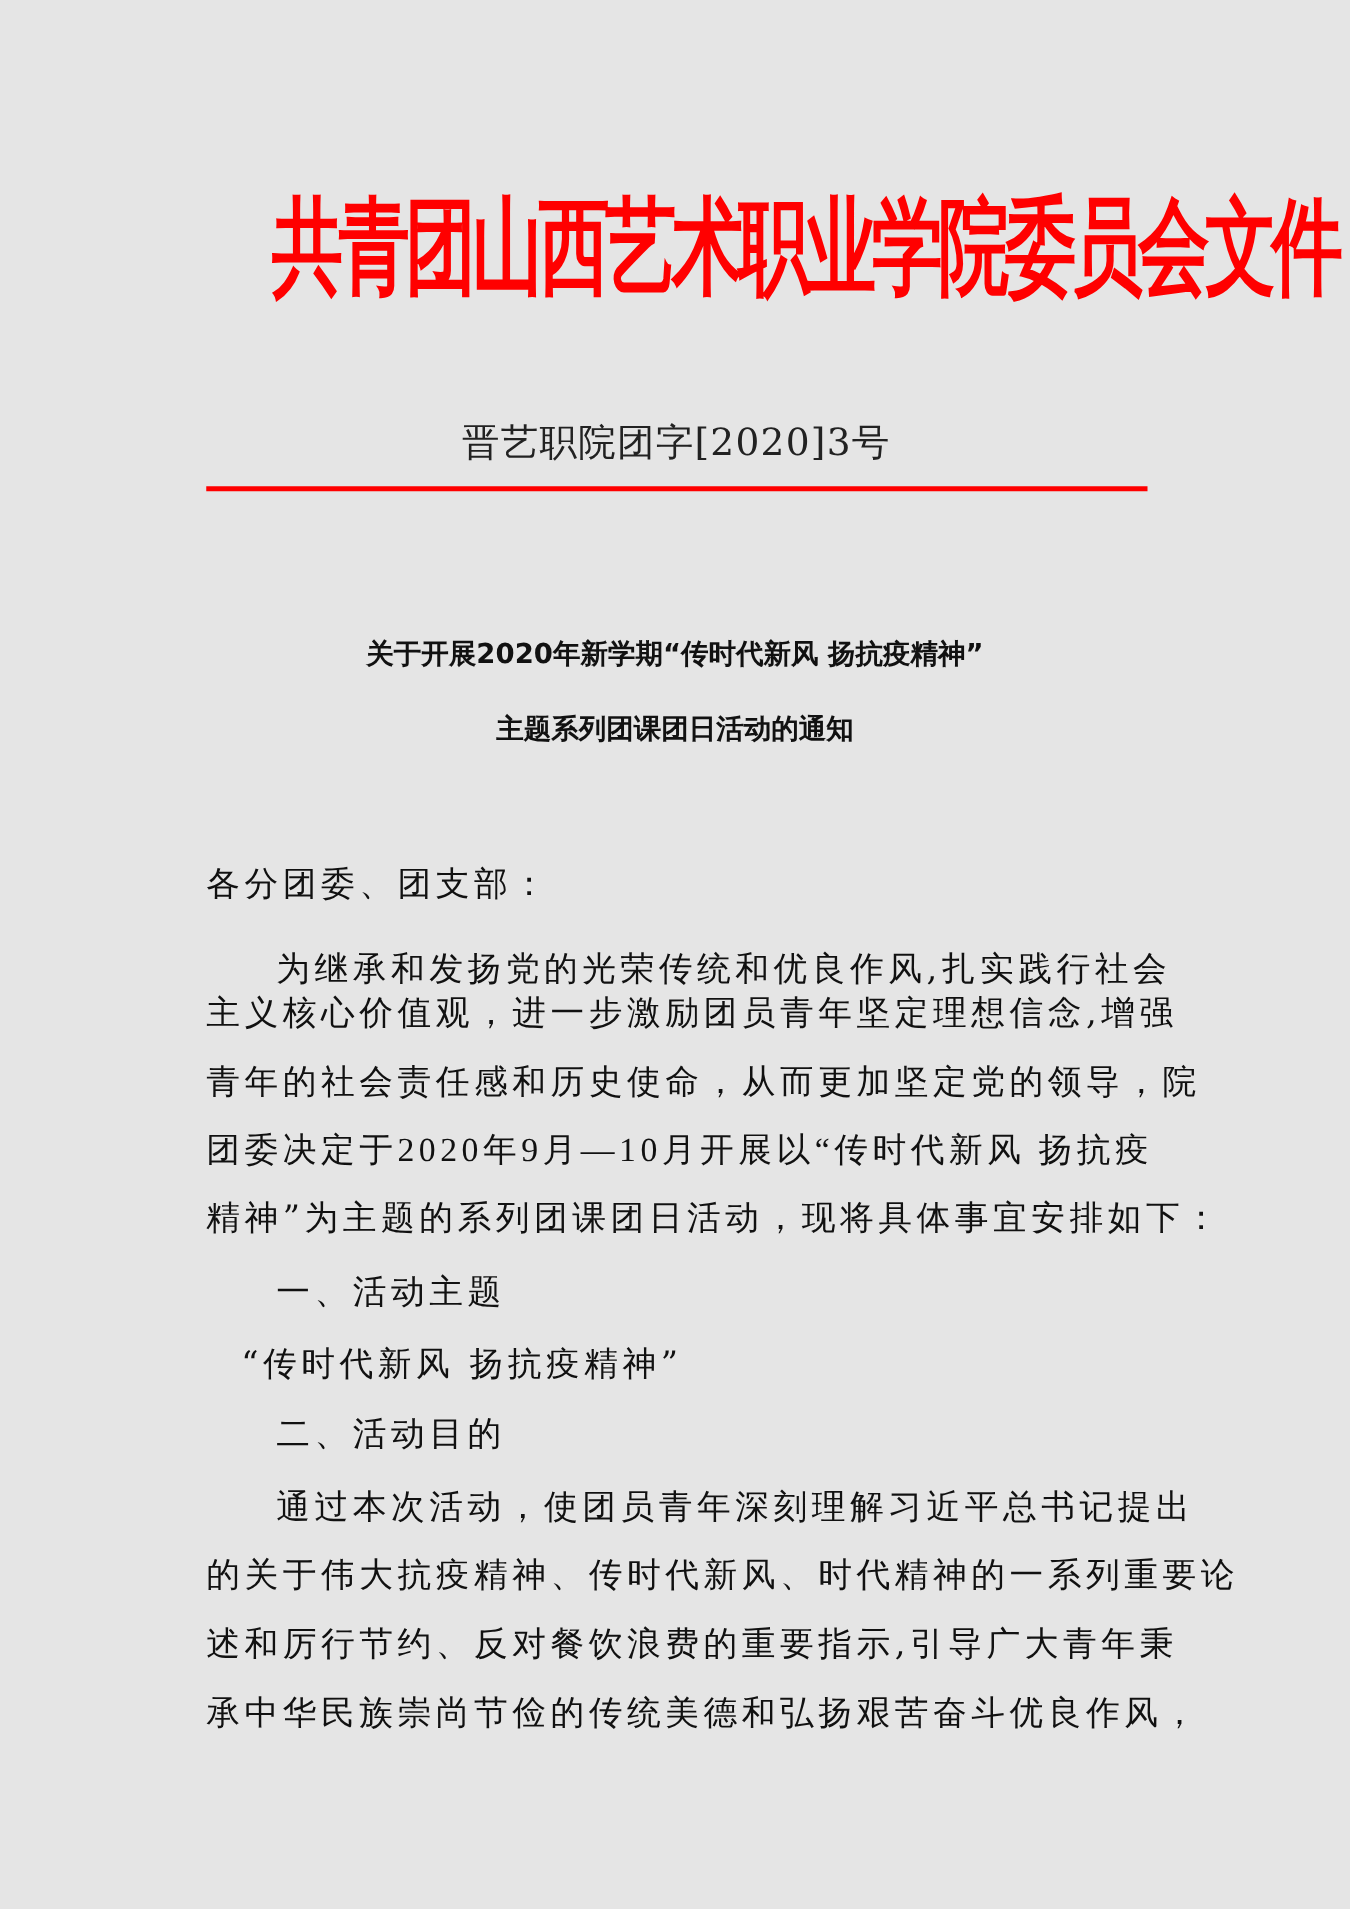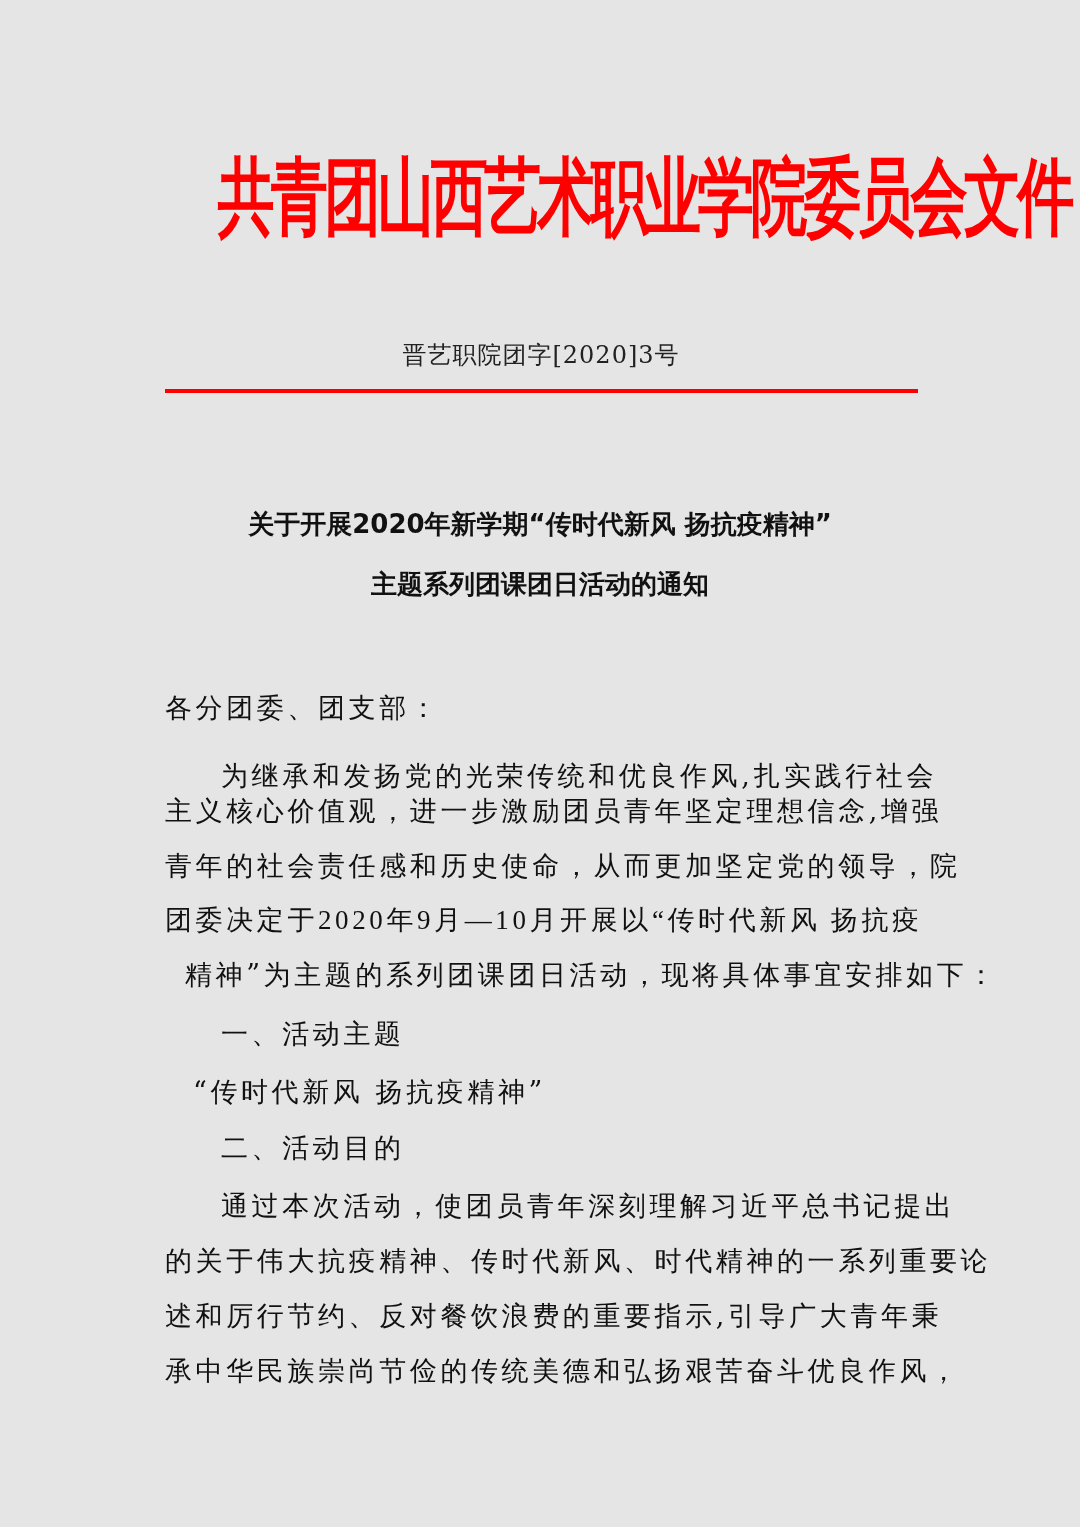--- a/index.html
+++ b/index.html
@@ -38,41 +38,41 @@
       transform: scaleX(0.86) scaleY(1.28);
       transform-origin: center center;
       white-space: nowrap;
     }
     .doc-number {
       position: absolute;
       left: 165px;
       top: 335px;
       width: 752px;
       text-align: center;
-      font-size: 24px;
+      font-size: 30px;
       line-height: 40px;
       letter-spacing: 1px;
       color: #222;
     }
     .red-rule {
       position: absolute;
       left: 165px;
       top: 389px;
       width: 753px;
       height: 4px;
       background: #ff0000;
     }
     .title {
       position: absolute;
       left: 160px;
       width: 760px;
       text-align: center;
       font-family: "DejaVu Sans", "Liberation Sans", sans-serif;
       font-weight: bold;
-      font-size: 26px;
+      font-size: 22px;
       line-height: 40px;
       color: #111;
       white-space: nowrap;
     }
     .title-1 { top: 504px; }
     .title-2 { top: 564px; }
     .body-text {
       position: absolute;
       left: 165px;
       width: 752px;
@@ -102,21 +102,21 @@
 
   <div class="title title-1">关于开展2020年新学期“传时代新风 扬抗疫精神”</div>
   <div class="title title-2">主题系列团课团日活动的通知</div>
 
   <div class="body-text" style="top:688px;">各分团委、团支部：</div>
 
   <div class="body-text indent" style="top:736px;margin-top:20px;">为继承和发扬党的光荣传统和优良作风,扎实践行社会</div>
   <div class="body-text" style="top:791px;">主义核心价值观，进一步激励团员青年坚定理想信念,增强</div>
   <div class="body-text" style="top:846px;">青年的社会责任感和历史使命，从而更加坚定党的领导，院</div>
   <div class="body-text" style="top:900px;font-family:Liberation Serif, serif;">团委决定于2020年9月—10月开展以“传时代新风 扬抗疫</div>
-  <div class="body-text" style="top:955px;margin-left:20px;">精神”为主题的系列团课团日活动，现将具体事宜安排如下：</div>
+  <div class="body-text" style="top:955px;">精神”为主题的系列团课团日活动，现将具体事宜安排如下：</div>
 
   <div class="body-text indent-small" style="top:1072px;">“传时代新风 扬抗疫精神”</div>
   <div class="body-text indent heading" style="top:1014px;">一、活动主题</div>
 
   <div class="body-text indent heading" style="top:1128px;">二、活动目的</div>
   <div class="body-text indent" style="top:1186px;">通过本次活动，使团员青年深刻理解习近平总书记提出</div>
   <div class="body-text" style="top:1241px;">的关于伟大抗疫精神、传时代新风、时代精神的一系列重要论</div>
   <div class="body-text" style="top:1296px;">述和厉行节约、反对餐饮浪费的重要指示,引导广大青年秉</div>
   <div class="body-text" style="top:1351px;">承中华民族崇尚节俭的传统美德和弘扬艰苦奋斗优良作风，</div>
 

